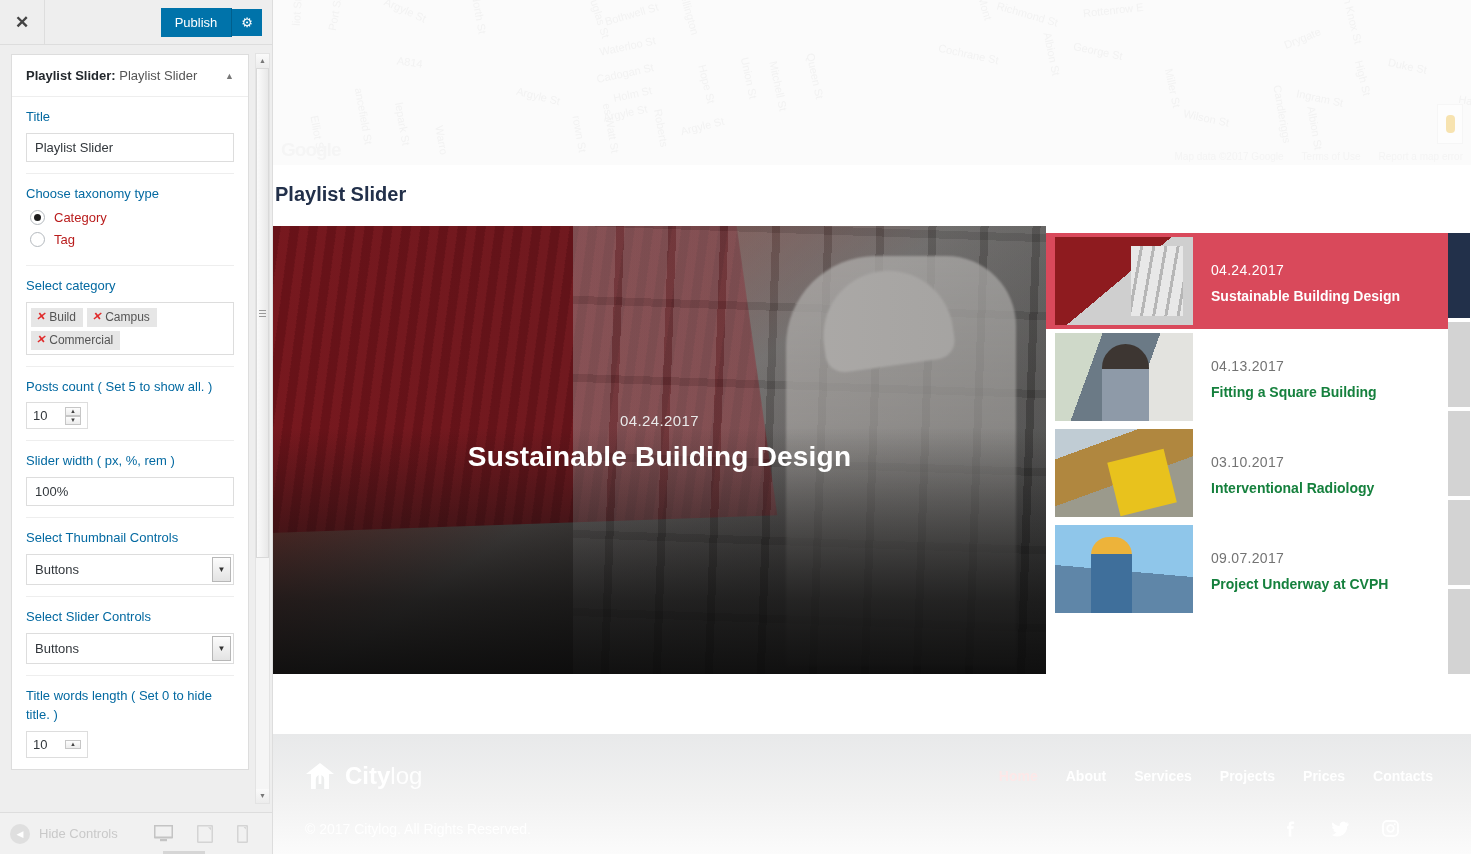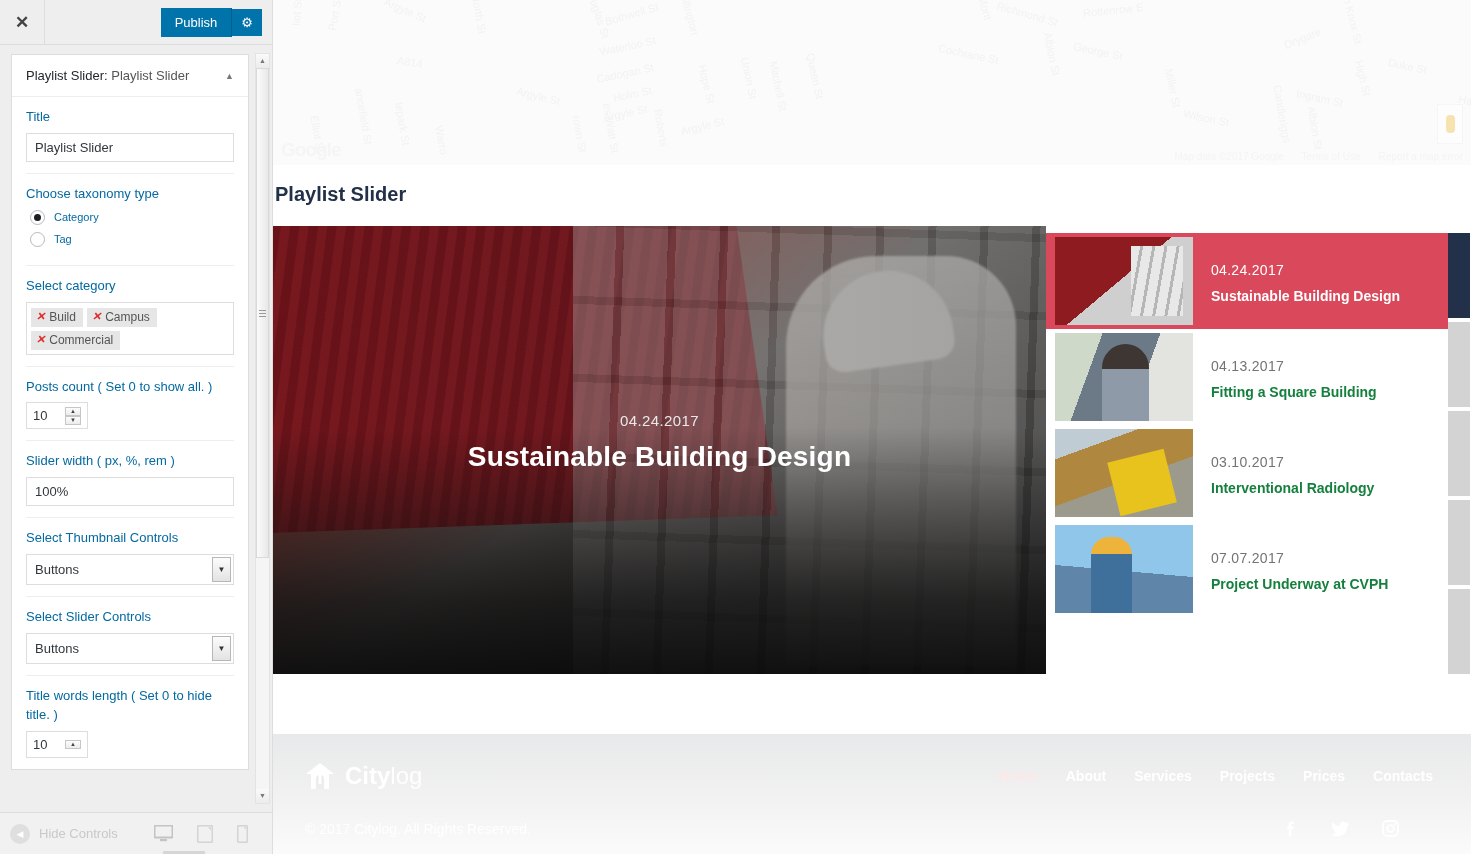--- a/index.html
+++ b/index.html
@@ -49,42 +49,42 @@
   }
   .cz-panel {
     background: #fff; border: 1px solid #ddd;
     width: 238px;
   }
   .cz-panel-title {
     padding: 13px 14px; font-size: 13px; color: #555;
     display: flex; justify-content: space-between; align-items: center;
     border-bottom: 1px solid #eee; cursor: pointer;
   }
-  .cz-panel-title b { color: #23282d; font-weight: normal; }
+  .cz-panel-title b { color: #23282d; font-weight: bold; }
   .cz-panel-title .arrow { font-size: 9px; color: #777; }
   .cz-panel-body { padding: 0 14px; }
 
   .ctrl { padding: 11px 0 11px 0; border-bottom: 1px solid #eee; }
   .ctrl:last-child { border-bottom: none; }
   .ctrl-label { font-size: 13px; color: #0369a1; line-height: 1.45; margin-bottom: 6px; display:block;}
   .txt-input {
     width: 100%; padding: 6px 8px; font-size: 13px; color: #32373c;
     border: 1px solid #ddd; background: #fff; outline: none;
     font-family: "Liberation Sans", sans-serif; border-radius: 0;
   }
   .radio-row { display: flex; align-items: center; gap: 9px; margin: 5px 0 7px 4px; }
   .radio-dot {
     width: 15px; height: 15px; border-radius: 50%;
     border: 1px solid #b4b9be; background: #fff; position: relative; flex: 0 0 15px;
   }
   .radio-dot.on::after {
     content: ""; position: absolute; left: 3px; top: 3px;
     width: 7px; height: 7px; border-radius: 50%; background: #1e1e1e;
   }
-  .radio-row span { font-size: 11px; color: #0369a1; }
+  .radio-row span { font-size: 13px; color: #b91c1c; }
 
   .tagbox {
     border: 1px solid #ddd; background: #fff; padding: 5px 4px 4px 4px;
     display: flex; flex-wrap: wrap; gap: 4px;
   }
   .tag {
     background: #e6e6e6; color: #555; font-size: 12px;
     padding: 2px 7px 3px 5px; display: inline-flex; align-items: center; gap: 4px;
     white-space: nowrap;
   }
@@ -377,21 +377,21 @@
                 <em style="font-style:normal">Campus</em>
               </span>
               <span class="tag">
                 <i class="x">✕</i>
                 <em style="font-style:normal">Commercial</em>
               </span>
             </div>
           </div>
 
           <div class="ctrl">
-            <label class="ctrl-label">Posts count ( Set 0 to show all. )</label>
+            <label class="ctrl-label">Posts count ( Set 5 to show all. )</label>
             <div class="spin-wrap">
               <input type="text" value="10" style="">
               <span class="spin-btns">
                 <i>▲</i>
                 <i>▼</i>
               </span>
             </div>
           </div>
 
           <div class="ctrl">
@@ -565,21 +565,21 @@
               <div class="pl-item">
                 <div class="pl-thumb t4"></div>
                 <div class="pl-meta">
                   <div class="pl-date">03.10.2017</div>
                   <div class="pl-name">Interventional Radiology</div>
                 </div>
               </div>
               <div class="pl-item">
                 <div class="pl-thumb t5"></div>
                 <div class="pl-meta">
-                  <div class="pl-date">07.07.2017</div>
+                  <div class="pl-date">09.07.2017</div>
                   <div class="pl-name">Project Underway at CVPH</div>
                 </div>
               </div>
             </div>
           <div class="pl-ctrls" id="pl-ctrls">
               <div class="pl-ctrl active"></div>
               <div class="pl-ctrl"></div>
               <div class="pl-ctrl"></div>
               <div class="pl-ctrl"></div>
               <div class="pl-ctrl"></div>

